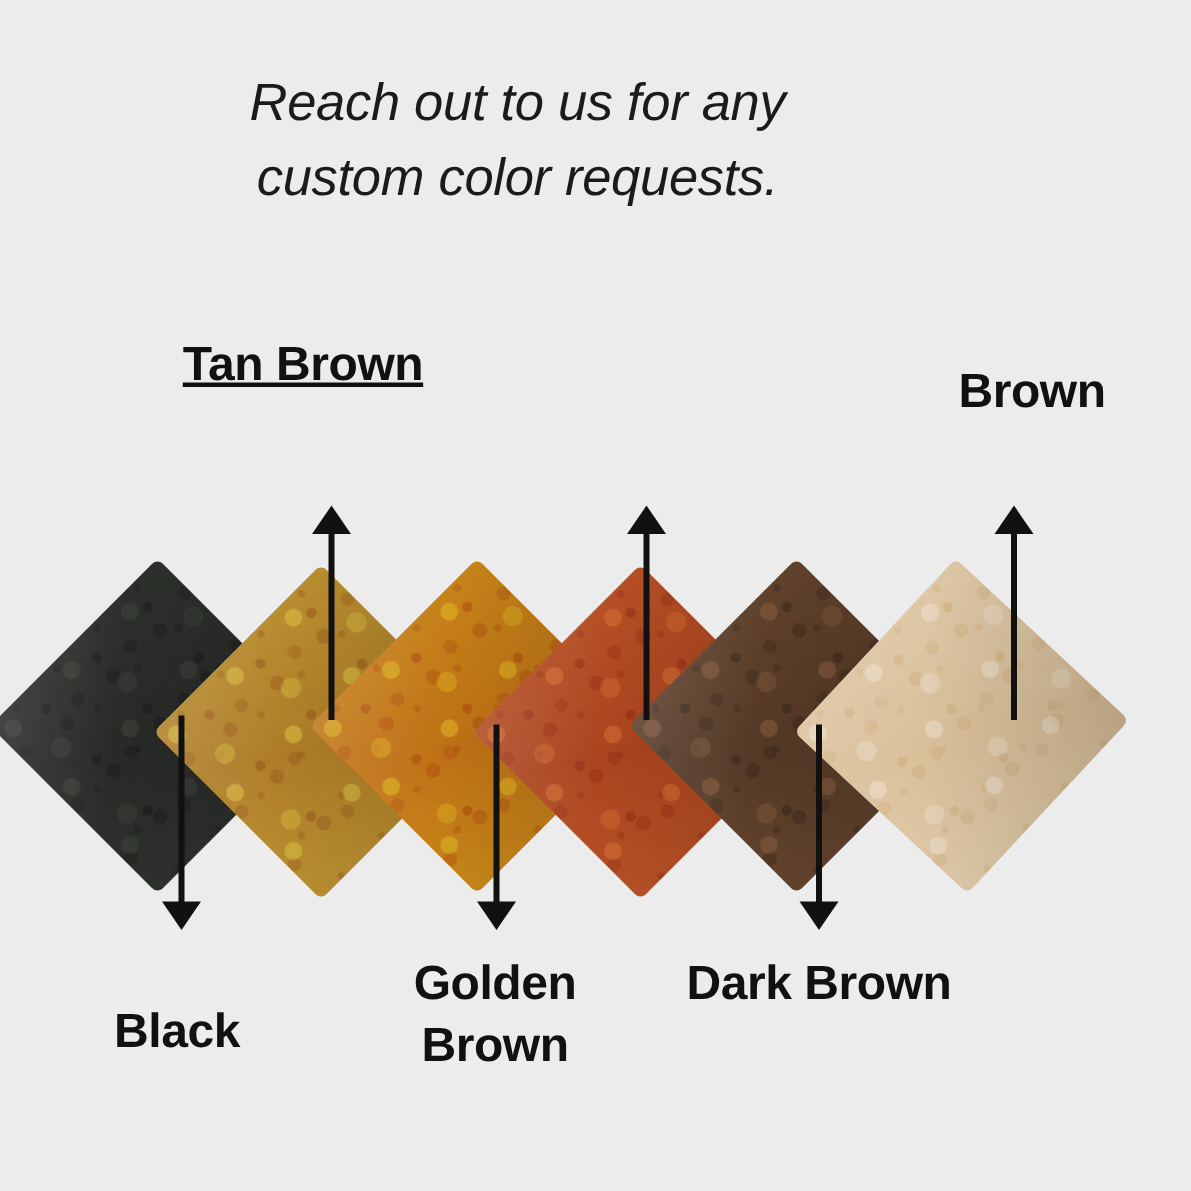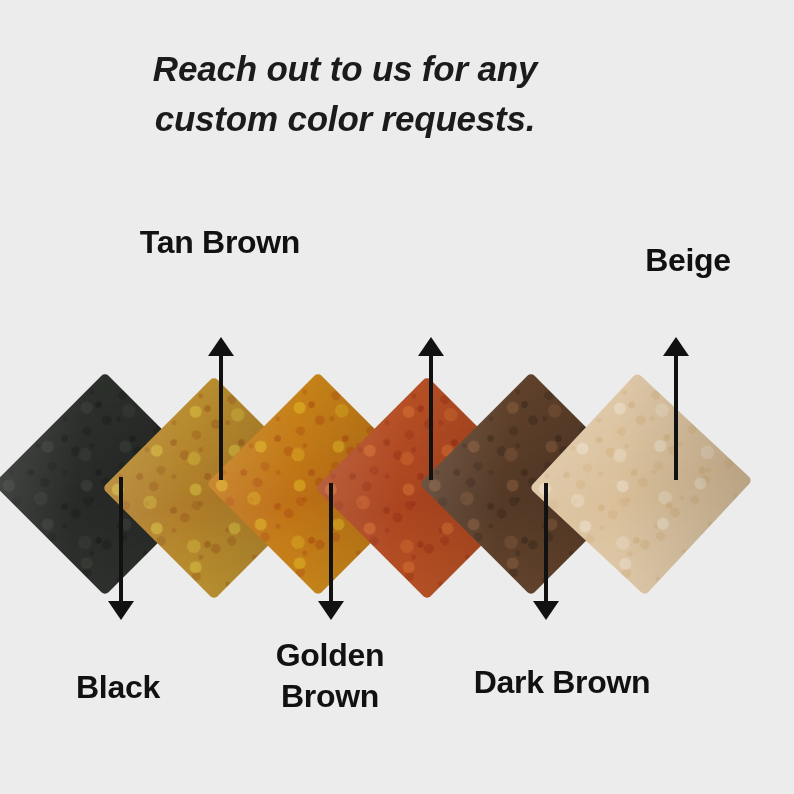--- a/index.html
+++ b/index.html
@@ -24,21 +24,21 @@
   }
 
   
   .heading {
     position: absolute;
     left: 0;
     top: 44px;
     width: 690px;
     text-align: center;
     font-style: italic;
-    font-weight: 700;
+    font-weight: 400;
     font-size: 35px;
     line-height: 50px;
     letter-spacing: -0.2px;
     color: #1b1b1b;
     white-space: pre-line;
   }
 
   
   .swatch-field {
     position: absolute;
@@ -155,35 +155,35 @@
       </div>
       <div class="arrow down" style="left: 108px; top: 477px; height: 143px; z-index: 60;">
         <div class="shaft"></div>
         <div class="head"></div>
       </div>
       <div class="label" style="left: 18px; top: 635px; width: 200px; z-index: 70; margin-top: 32px;">Black</div>
       <div class="arrow up" style="left: 208px; top: 337px; height: 143px; z-index: 60;">
         <div class="shaft"></div>
         <div class="head"></div>
       </div>
-      <div class="label" style="left: 120px; top: 222px; width: 200px; z-index: 70;">Tan Brown</div>
+      <div class="label" style="left: 102px; top: 222px; width: 200px; z-index: 70; text-decoration: underline;">Tan Brown</div>
       <div class="arrow down" style="left: 318px; top: 483px; height: 137px; z-index: 60;">
         <div class="shaft"></div>
         <div class="head"></div>
       </div>
       <div class="label" style="left: 230px; top: 635px; width: 200px; z-index: 70;">Golden Brown</div>
       <div class="arrow up" style="left: 418px; top: 337px; height: 143px; z-index: 60;">
         <div class="shaft"></div>
         <div class="head"></div>
       </div>
       <div class="arrow down" style="left: 533px; top: 483px; height: 137px; z-index: 60;">
         <div class="shaft"></div>
         <div class="head"></div>
       </div>
-      <div class="label" style="left: 462px; top: 635px; width: 200px; z-index: 70; margin-top: 27px;">Dark Brown</div>
+      <div class="label" style="left: 446px; top: 635px; width: 200px; z-index: 70;">Dark Brown</div>
       <div class="arrow up" style="left: 663px; top: 337px; height: 143px; z-index: 60;">
         <div class="shaft"></div>
         <div class="head"></div>
       </div>
-      <div class="label" style="left: 588px; top: 240px; width: 200px; z-index: 70;">Beige</div>
+      <div class="label" style="left: 588px; top: 240px; width: 200px; z-index: 70;">Brown</div>
     </div>
 
 </div>
 
 </body></html>

